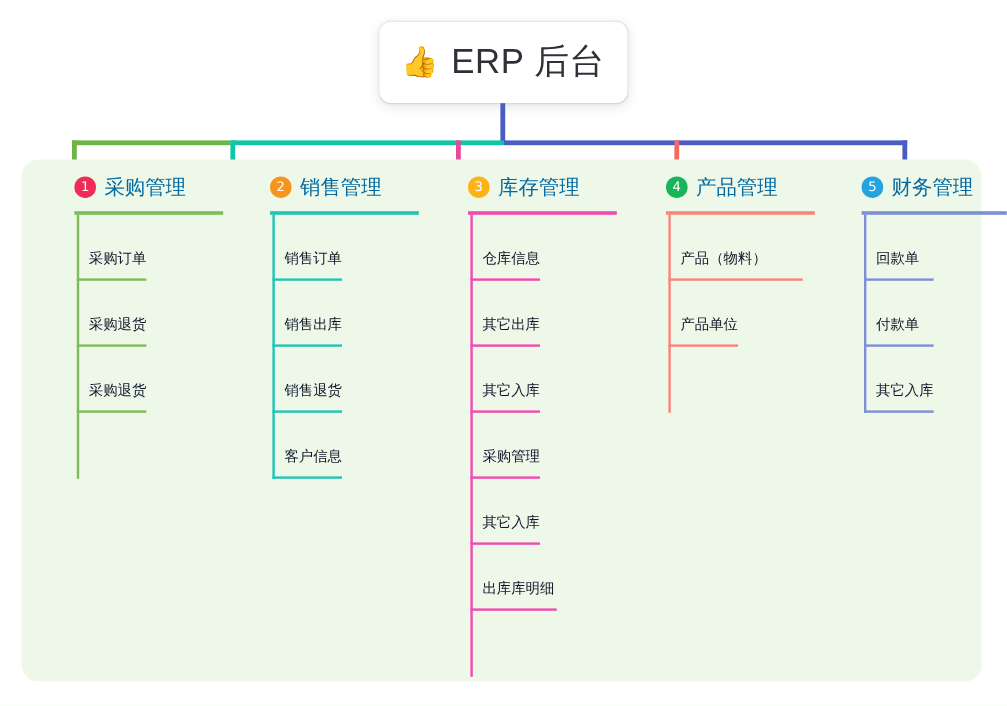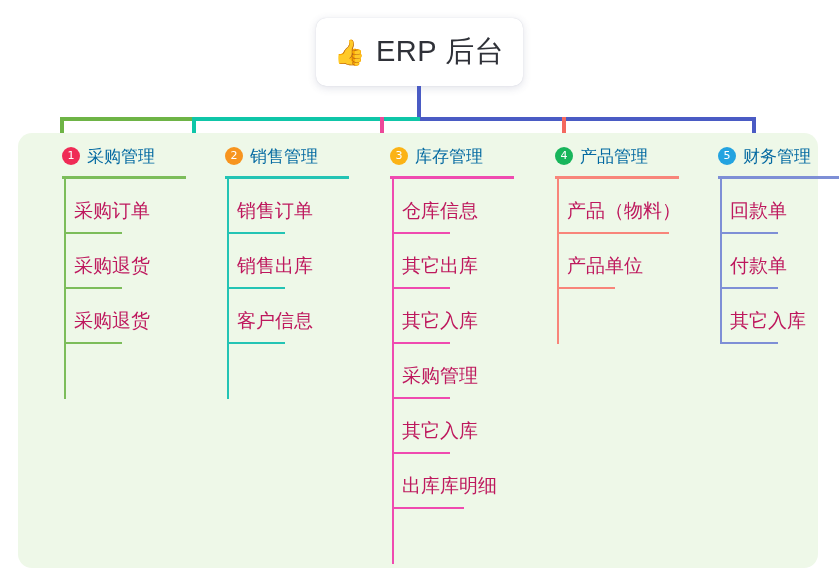--- a/index.html
+++ b/index.html
@@ -129,22 +129,22 @@
   }
   .item {
     position: relative;
     height: 55px;
     box-sizing: border-box;
   }
   .item-label {
     position: absolute;
     left: 34px;
     bottom: 10px;
-    font-size: 19px;
-    color: #be185d;
+    font-size: 12px;
+    color: #0f172a;
     white-space: nowrap;
     font-family: Liberation Serif, serif;
   }
   .item-underline {
     position: absolute;
     left: 24px;
     bottom: 0;
     height: 2px;
     width: 72px;
   }
@@ -207,20 +207,24 @@
           <div class="spine" style="background: rgb(35, 196, 180); height: 220px;"></div>
           <div class="item">
             <span class="item-label">销售订单</span>
             <div class="item-underline" style="background: rgb(35, 196, 180); width: 58px;"></div>
           </div>
           <div class="item">
             <span class="item-label">销售出库</span>
             <div class="item-underline" style="background: rgb(35, 196, 180); width: 58px;"></div>
           </div>
           <div class="item">
+            <span class="item-label">销售退货</span>
+            <div class="item-underline" style="background: rgb(35, 196, 180); width: 58px;"></div>
+          </div>
+          <div class="item">
             <span class="item-label">客户信息</span>
             <div class="item-underline" style="background: rgb(35, 196, 180); width: 58px;"></div>
           </div>
         </div>
       </div>
       <div class="column" style="left: 350px;">
         <div class="col-head">
           <span class="badge" style="background: rgb(251, 179, 21);">3</span>
           <span class="col-title">库存管理</span>
           <div class="col-underline" style="background: rgb(239, 75, 176);"></div>

